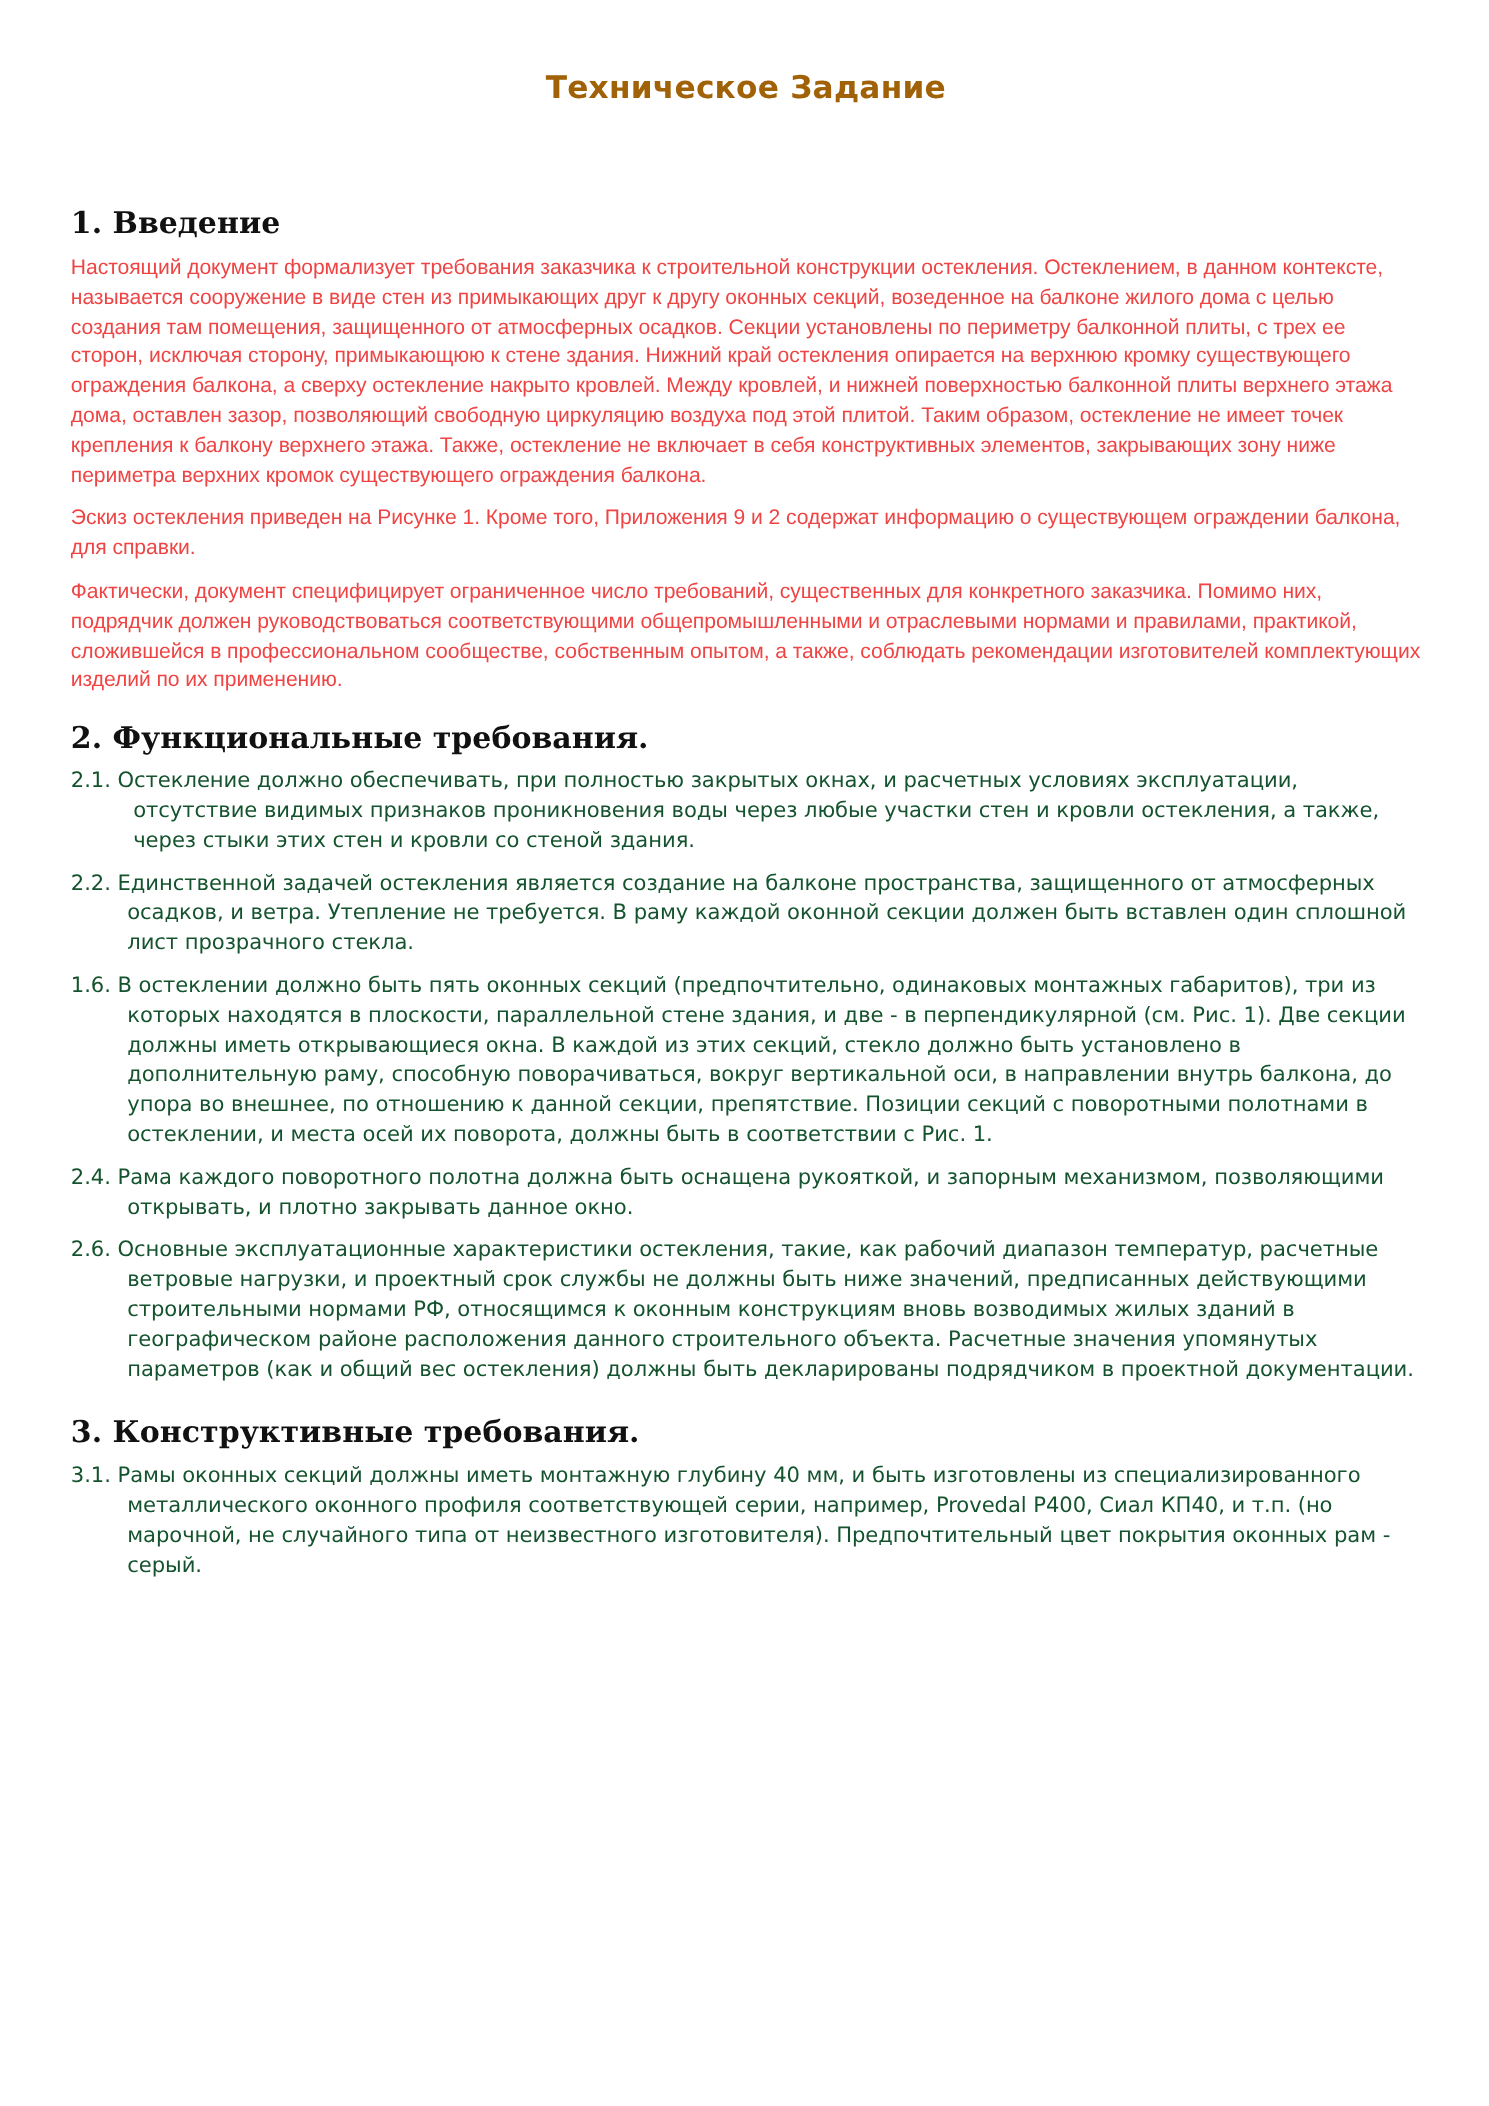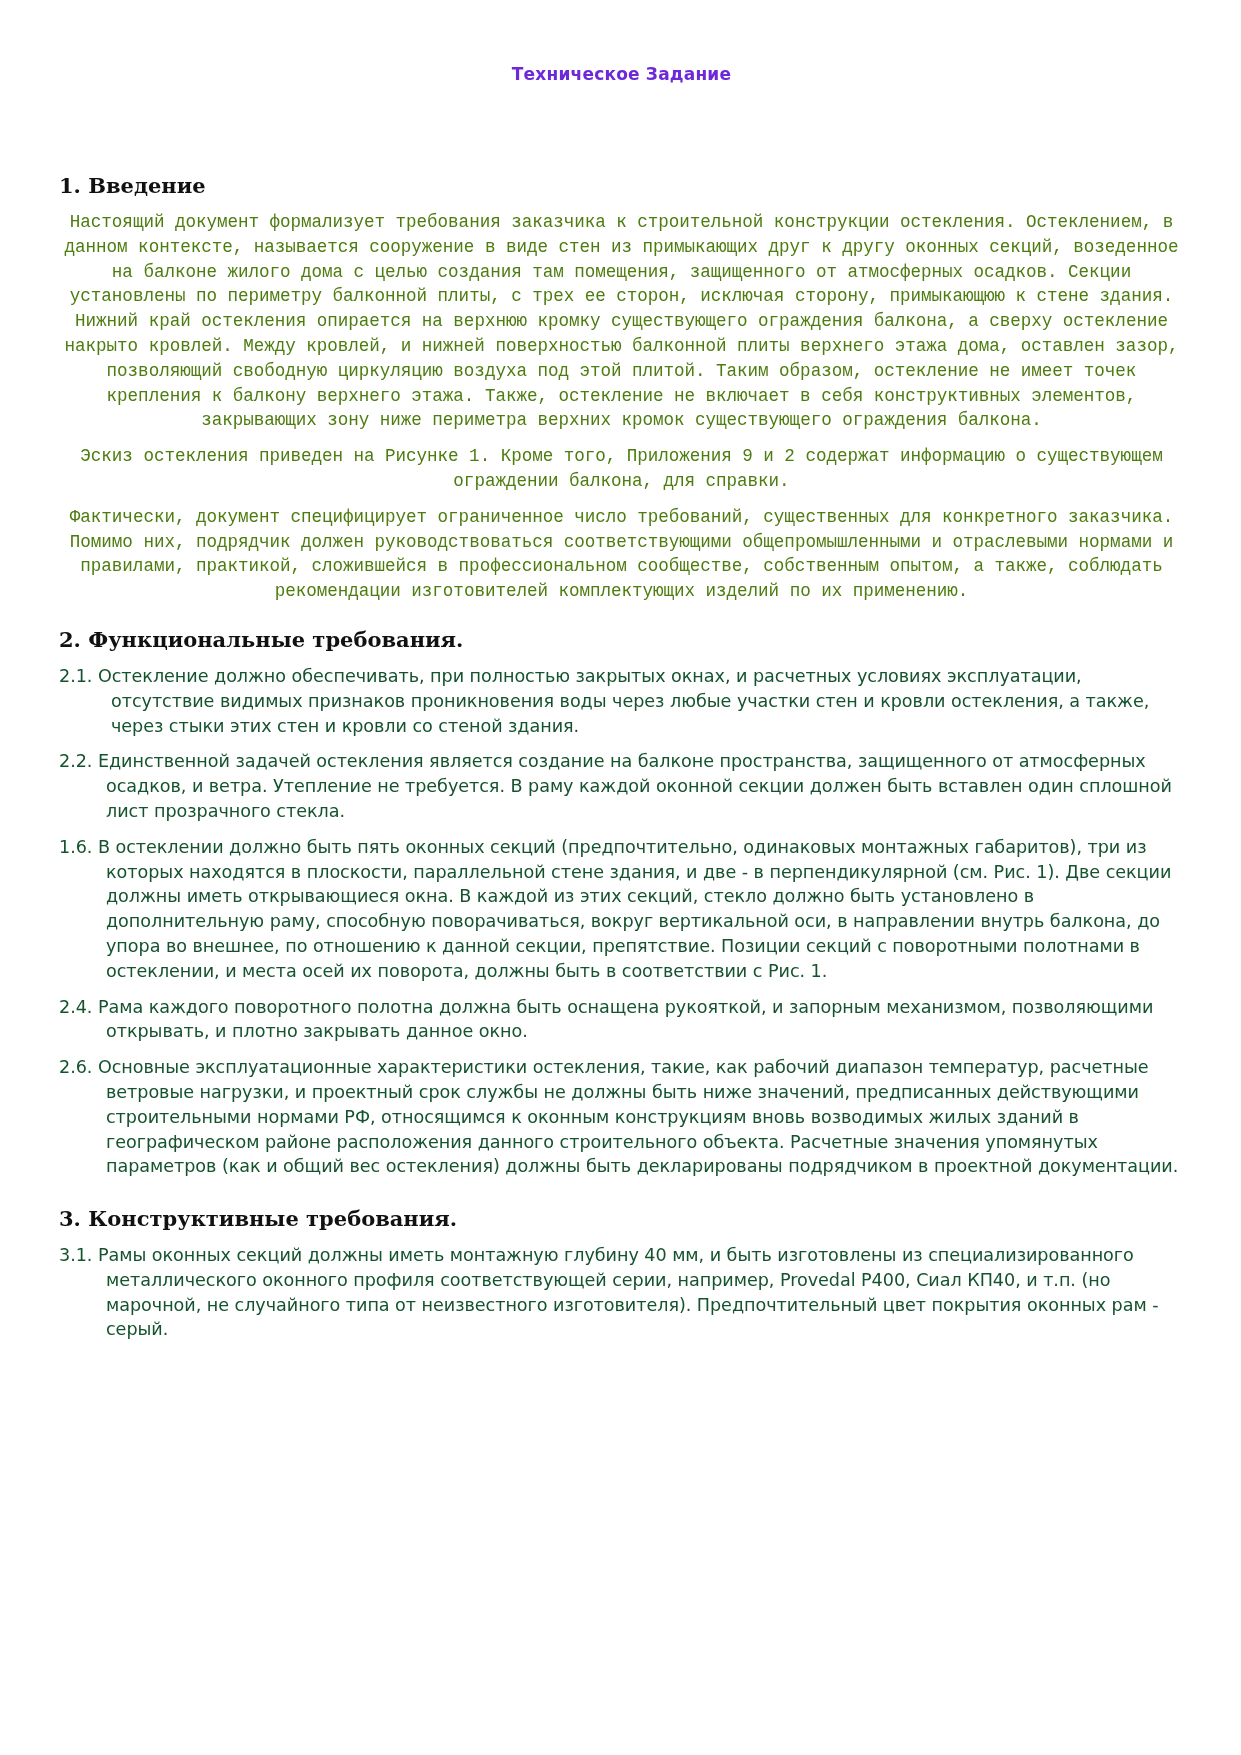--- a/index.html
+++ b/index.html
@@ -21,48 +21,47 @@
       width: 1125px;
     }
     .doc-title {
       position: absolute;
       left: 0;
       top: 58px;
       width: 1125px;
       text-align: center;
       font-family: "DejaVu Sans", sans-serif;
       font-weight: bold;
-      font-size: 17px;
+      font-size: 26px;
       line-height: 32px;
-      color: #6d28d9;
+      color: #a16207;
       margin: 0;
       letter-spacing: 0.2px;
     }
     .content {
       position: absolute;
       left: 0;
       top: 172px;
       width: 1125px;
     }
     .section-heading {
       font-family: "DejaVu Serif", serif;
       font-weight: bold;
-      font-size: 21px;
+      font-size: 25px;
       line-height: 28px;
       margin: 0 0 10px 0;
       color: #111;
     }
     .para {
-      font-family: Liberation Mono, monospace;
+      font-family: Liberation Sans, sans-serif;
       font-size: 17.6px;
       line-height: 24.8px;
       margin: 0 0 11px 0;
-      color: #4d7c0f;
+      color: #ef4444;
       letter-spacing: -0.05px;
-      text-align: center;
     }
     .list-item {
       font-family: "DejaVu Sans", sans-serif;
       font-size: 17.6px;
       line-height: 24.8px;
       margin: 0 0 11px 0;
       color: #14532d;
       padding-left: 47px;
       text-indent: -47px;
       letter-spacing: -0.05px;

